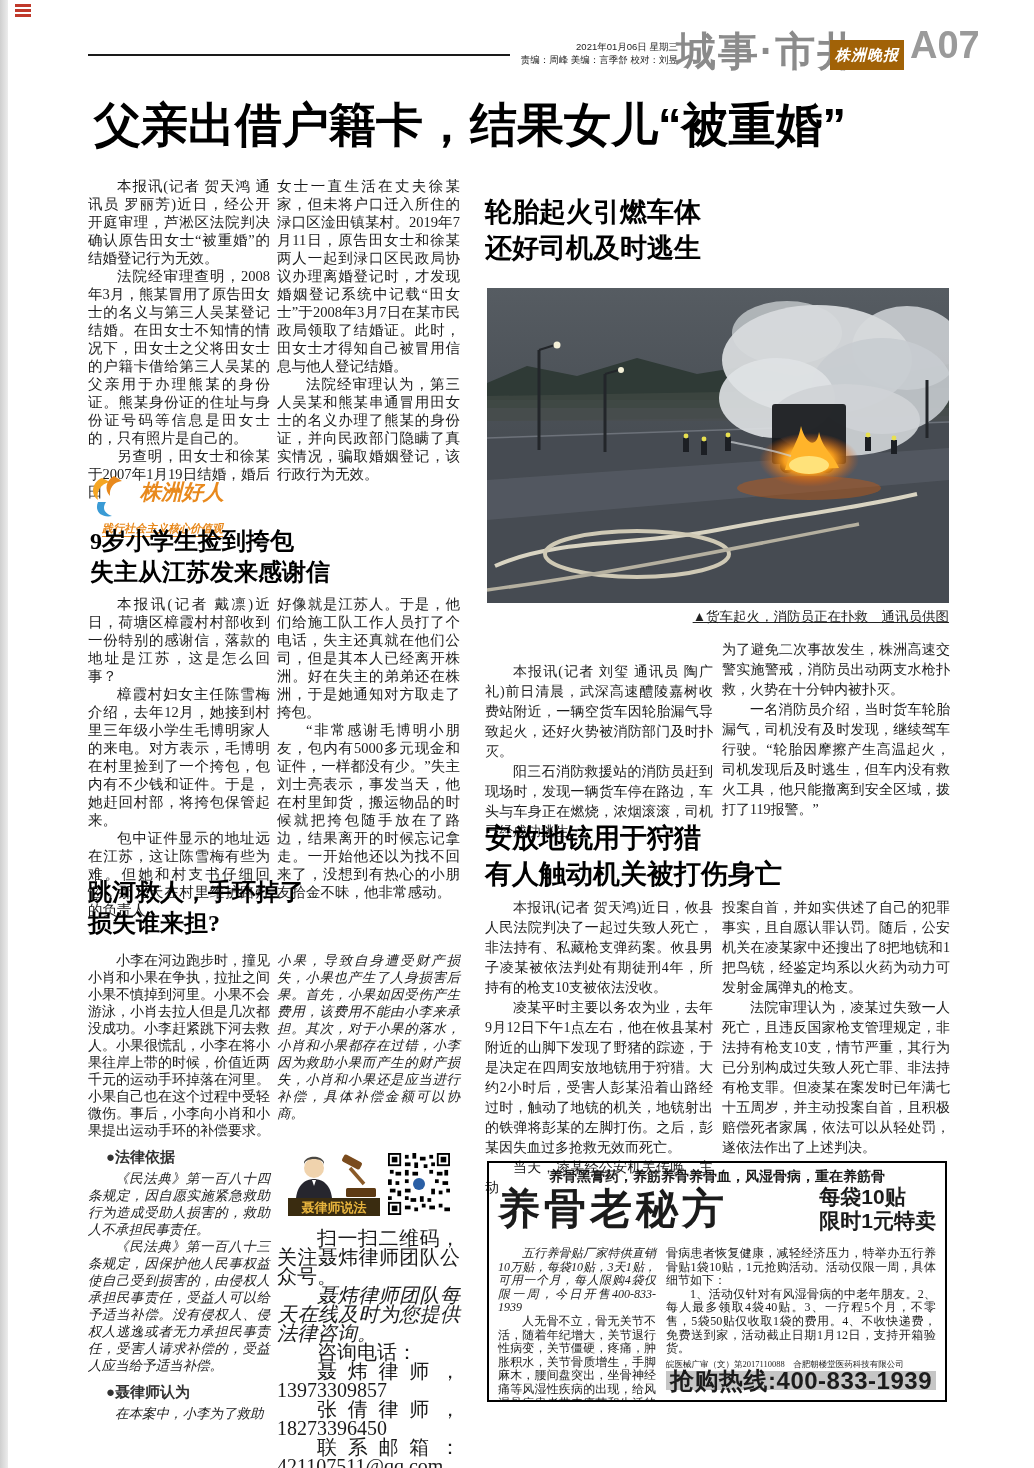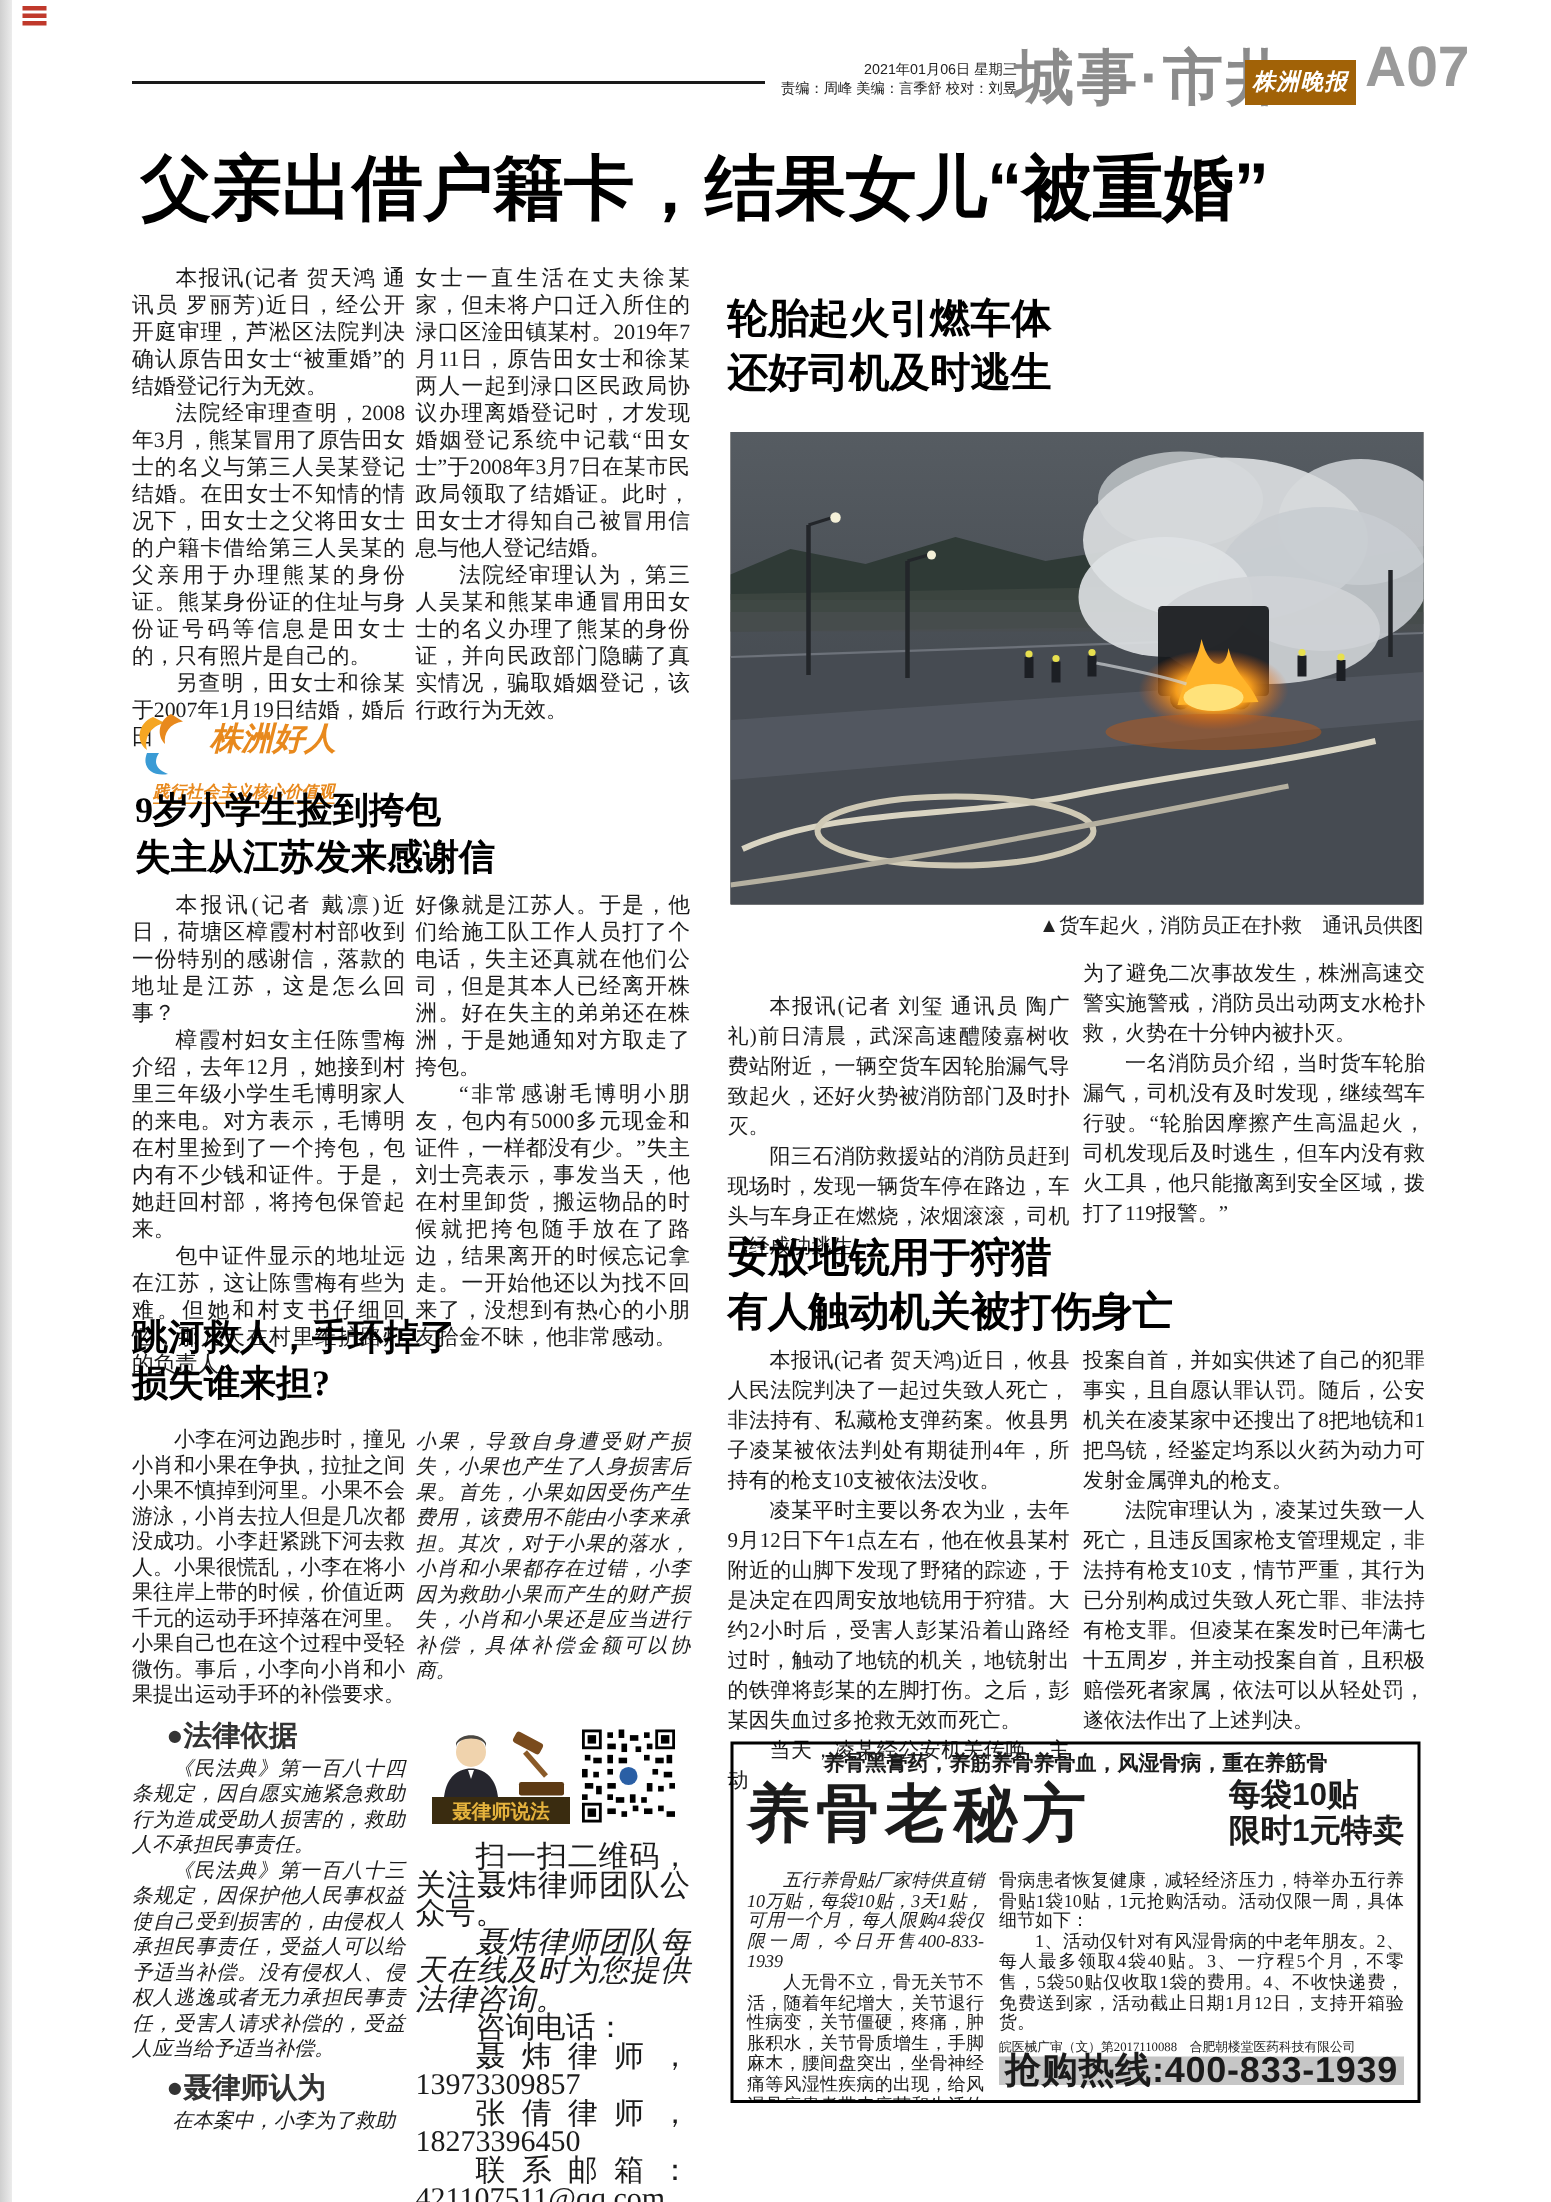--- a/index.html
+++ b/index.html
@@ -25,31 +25,31 @@
   .hl-left{font-size:24px;line-height:31px;}
   .hl-right{font-size:27px;line-height:36px;}
   
   .col{position:absolute;text-align:justify;}
   .col p{margin:0;text-indent:2em;}
   .nofi p:first-child{text-indent:0;}
   .bodyA{font-size:14.5px;line-height:18px;}
   .bodyB{font-size:14px;line-height:20px;}
   .bodyC{font-size:14px;line-height:17px;}
   .ital p{font-style:italic;font-size:13.5px;}
-  .sec-label{font-weight:bold;font-size:19px;color:#333;margin:10px 0 4px 1.2em !important;text-indent:0 !important;}
+  .sec-label{font-weight:bold;font-size:15px;color:#333;margin:10px 0 4px 1.2em !important;text-indent:0 !important;}
   
   .badge{position:absolute;left:88px;top:474px;width:260px;}
   .badge-row{display:flex;align-items:flex-start;}
   .badge-title{font-size:21px;font-weight:900;font-style:italic;color:#e8891d;margin:4px 0 0 6px;
                font-family:"Liberation Sans",sans-serif;}
   .badge-sub{font-size:11px;font-weight:bold;font-style:italic;color:#e8891d;border-bottom:1.5px solid #e8891d;
              display:inline-block;margin:-6px 0 0 14px;font-family:"Liberation Sans",sans-serif;}
   
   .photo{position:absolute;left:487px;top:288px;width:462px;height:315px;background:#333;}
-  .caption{position:absolute;left:487px;top:608px;width:462px;text-align:right;font-size:13.5px;color:#222;}
+  .caption{position:absolute;left:487px;top:608px;width:462px;text-align:right;font-size:13.5px;color:#222;text-decoration:underline;}
   
   .lawyer-gfx{display:flex;gap:8px;justify-content:center;margin-top:30px;}
   .lawyer-info{margin-top:13px;font-size:20px;line-height:19px;}
   .lawyer-info p:nth-child(2){font-style:italic;}
   
   .ad{position:absolute;left:487px;top:1161px;width:460px;height:241px;border:2px solid #000;box-sizing:border-box;
       padding:5px 9px;overflow:hidden;}
   .ad-topline{text-align:center;font-size:14px;line-height:17px;font-weight:bold;}
   .ad-title-row{display:flex;align-items:center;justify-content:flex-end;}
   .ad-title{font-size:42px;font-weight:900;letter-spacing:4px;font-family:"Liberation Sans",sans-serif;line-height:46px;}

